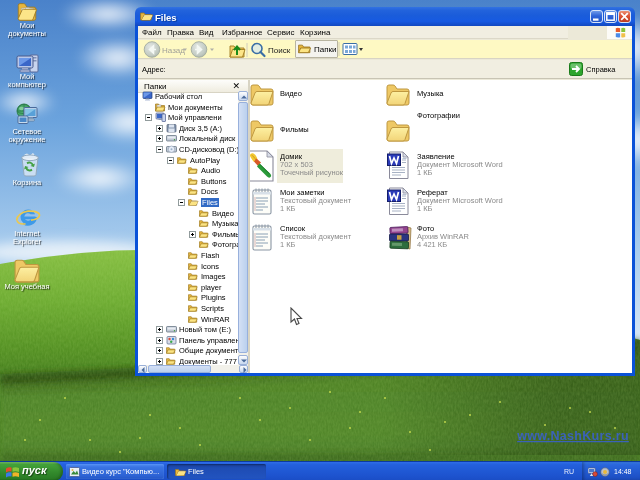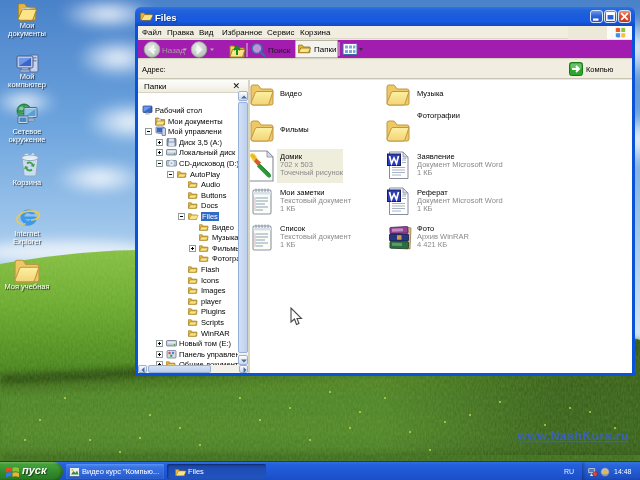--- a/index.html
+++ b/index.html
@@ -11,21 +11,21 @@
  background:linear-gradient(180deg,#3272e2 0%,#2263dc 18%,#1a5cda 45%,#175ae2 75%,#1248c0 100%);}
 #tbar .ttl{position:absolute;left:20px;top:4.5px;color:#fff;font-weight:bold;font-size:9.5px;text-shadow:1px 1px 1px #0a3896}
 .wbtn{position:absolute;top:3px;width:13px;height:13px;border-radius:3px;border:1px solid #d8e4f8;
  background:linear-gradient(180deg,#6f9ae8,#2e63d8 45%,#2356c8);color:#fff;text-align:center}
 .wbtn svg{position:absolute;left:-1px;top:-1px}
 .wbtn.close{background:linear-gradient(180deg,#eb9275,#dd5437 45%,#ba3a20)}
 #wbody{position:absolute;left:0;top:19px;width:500px;height:350px;background:#ece9d8;
  border-left:3px solid #0a52d8;border-right:3px solid #0a52d8;border-bottom:3px solid #0a52d8}
 #menubar{position:absolute;left:0;top:0;width:430px;height:13px;background:#f1eee1;border-bottom:1px solid #dcd8c8;font-size:8px;color:#000}
 #menubar span{position:absolute;top:2px}
-#toolbar{position:absolute;left:0;top:14px;width:494px;height:19px;background:#a21caf;border-bottom:1px solid #d8d4c4}
+#toolbar{position:absolute;left:0;top:14px;width:494px;height:19px;background:#fef9c3;border-bottom:1px solid #d8d4c4}
 #addr{position:absolute;left:0;top:34px;width:494px;height:19px;background:#f1eee1;border-bottom:1px solid #c8c4b4;font-size:7.5px}
 #content{position:absolute;left:0;top:54px;width:494px;height:293px;background:#fff}
 #tree{position:absolute;left:0;top:0;width:112px;height:293px;background:#fff;border-right:2px solid #d8d4c4;overflow:hidden}
 #treehdr{position:absolute;left:0;top:0;width:110px;height:13px;background:linear-gradient(180deg,#fdfdfb,#efecdf);border-bottom:1px solid #d8d4c4;font-size:8px}
 #files{position:absolute;left:112px;top:0;width:382px;height:293px;background:#fff;overflow:hidden}
 .fico{position:absolute}
 .ftxt{position:absolute;font-size:7.5px;line-height:7.8px;white-space:nowrap}
 .ftxt .sub{color:#8a8a8a}
 .trow{position:absolute;left:0;width:110px;height:11px;font-size:7.5px;color:#000;white-space:nowrap}
 .trow>*{position:absolute}
@@ -398,29 +398,29 @@
     <path d="M21,6 l4,0 l-2,3 Z" fill="#333"></path>
    </svg>
   </line></div>
   <div id="addr">
    <span class="abs" style="left:4px;top:5px;color:#000">Адрес:</span>
    <svg class="abs" style="left:431px;top:2px" width="14" height="14" viewBox="0 0 14 14">
     <rect x=".5" y=".5" width="13" height="13" rx="2" fill="#2da52d" stroke="#1a7a1a"></rect>
     <rect x="1.5" y="1.5" width="11" height="5.5" rx="2" fill="#fff" opacity=".3"></rect>
     <path d="M3,7 L9,7 M7,4 L10,7 L7,10" stroke="#fff" stroke-width="1.8" fill="none"></path>
    </svg>
-   <span class="abs" style="left:448px;top:5px;color:#000">Компью</span>
+   <span class="abs" style="left:448px;top:5px;color:#000">Справка</span>
   </div>
   <div id="content">
    <div id="tree">
     <div id="treehdr">
             <span style="position:absolute;left:6px;top:2px">Папки</span>
             <span style="position:absolute;right:8px;top:1px;font-size:9px">✕</span>
           </div>
-    <div id="treerows" style="position:absolute;left:0;top:25px;width:98px;height:274px">
+    <div id="treerows" style="position:absolute;left:0;top:11px;width:98px;height:274px">
      <div class="trow" style="top:0">
               <svg class="tico" style="left:4px" width="11" height="10" viewBox="0 0 11 10">
                 <use href="#tdesk"></use>
               </svg>
               <span style="left:17px">Рабочий стол</span>
             </div>
      <div class="trow" style="top:10.6px">
               <svg class="tico" style="left:17px" width="11" height="10" viewBox="0 0 11 10">
                 <use href="#tdocs"></use>
               </svg>

